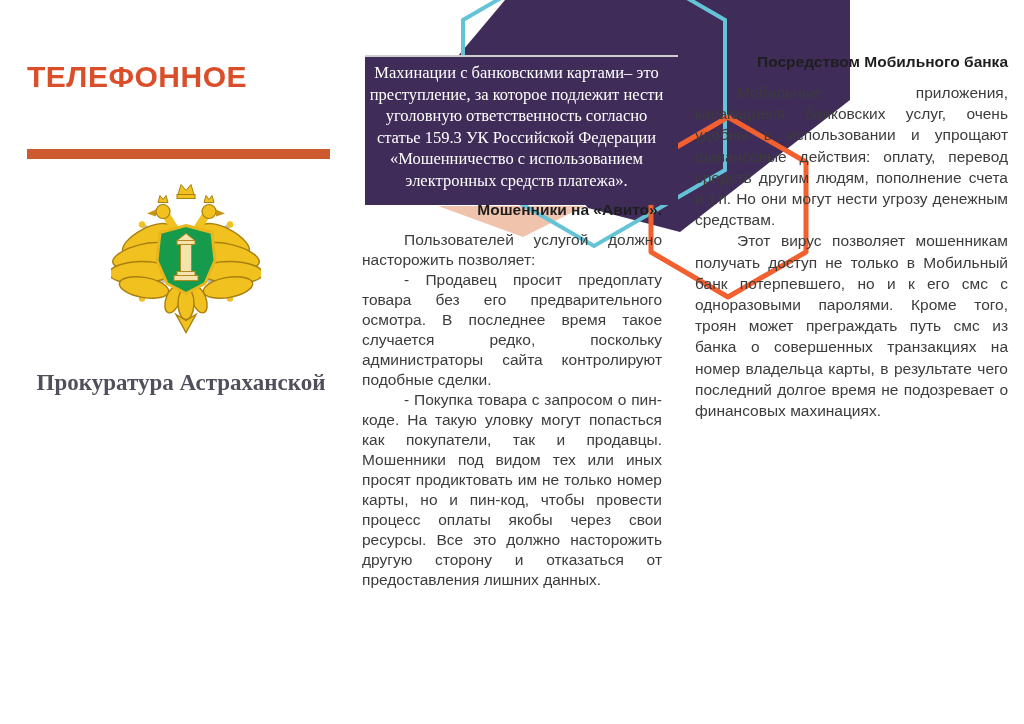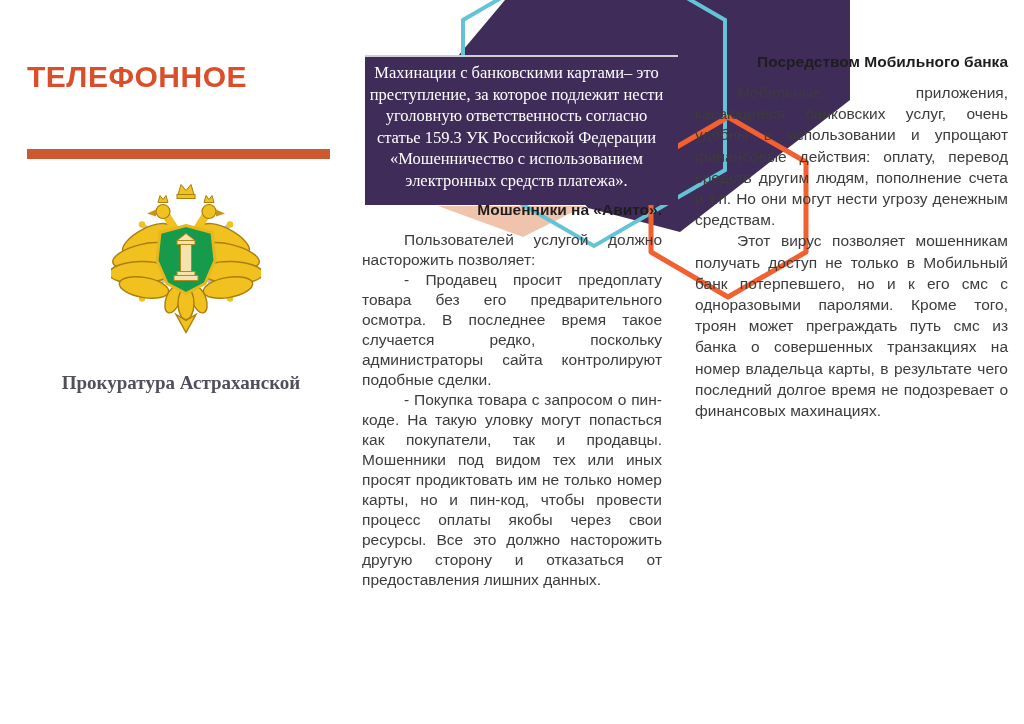--- a/index.html
+++ b/index.html
@@ -8,21 +8,21 @@
   #decor{position:absolute;left:0;top:0;width:1024px;height:724px;}
 
   
   .title{position:absolute;left:27px;top:56px;width:330px;
          font-size:30px;line-height:41px;font-weight:bold;color:#DA4F2A;
          letter-spacing:.5px;}
   .title-bar{position:absolute;left:27px;top:149px;width:303px;height:10px;background:#CD5A2E;}
   .emblem{position:absolute;left:111px;top:181px;width:150px;height:156px;}
   .org-name{position:absolute;left:18px;top:371px;width:326px;text-align:center;
             font-family:"Liberation Serif",serif;font-weight:bold;
-            font-size:19px;line-height:24px;color:#514F5C;}
+            font-size:23px;line-height:24px;color:#514F5C;}
 
   
   .quote-box{position:absolute;left:365px;top:55px;width:313px;height:150px;
              background:#402C58;border-top:2px solid #CFCFCF;box-sizing:border-box;
              padding:5px 10px 0 0;}
   .quote-box p{margin:0;color:#fff;text-align:center;
                font-family:"Liberation Serif",serif;font-size:16.5px;line-height:21.5px;}
 
   
   .col{position:absolute;color:#3C3C3C;font-size:15.5px;}

